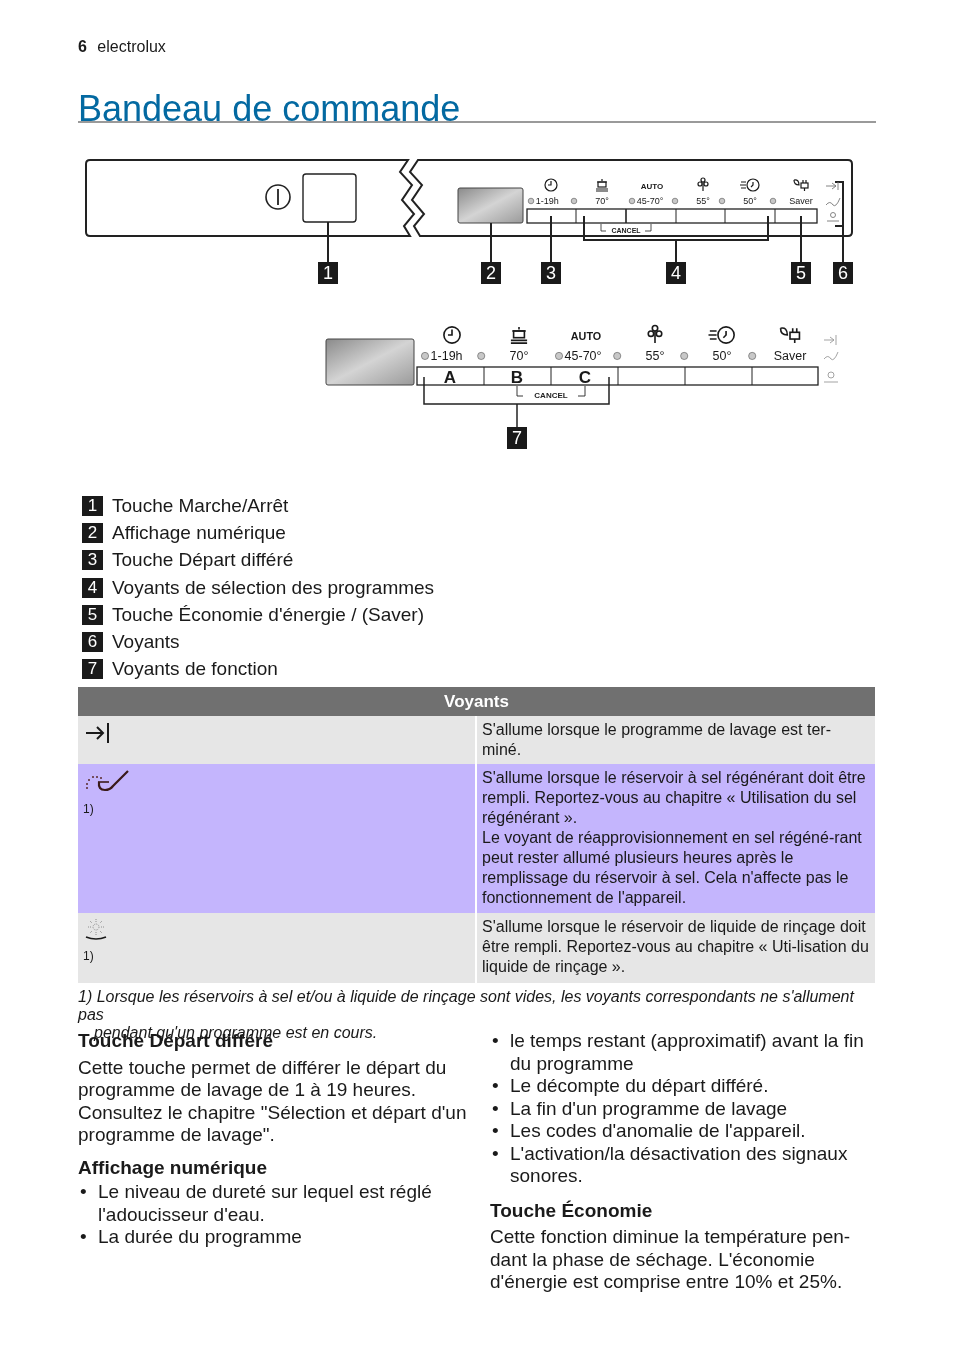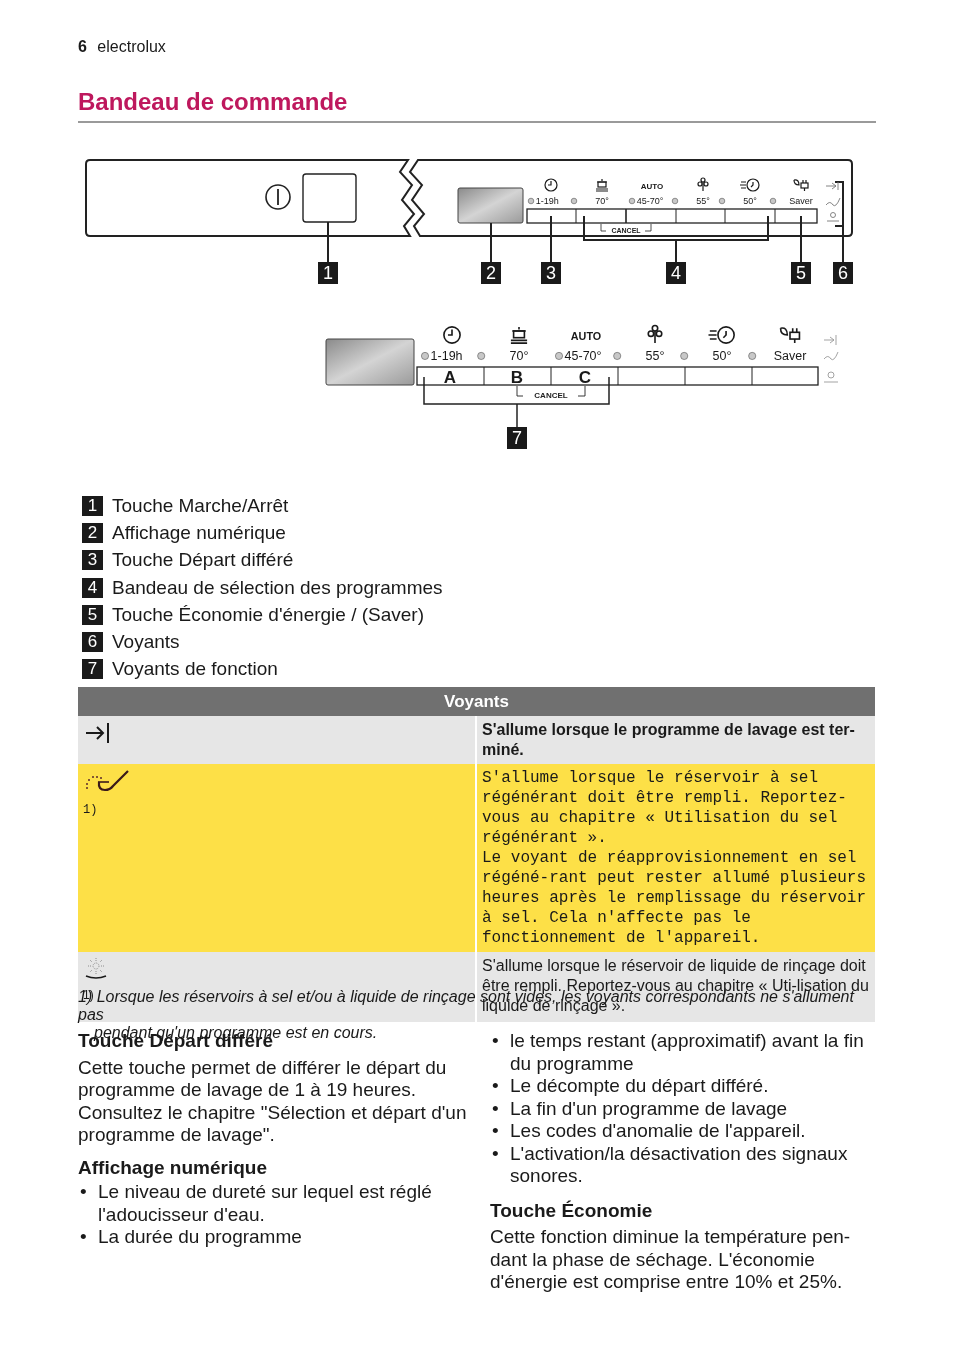--- a/index.html
+++ b/index.html
@@ -1,37 +1,37 @@
 <!DOCTYPE html>
 <html><head>
 <meta charset="utf-8">
 <style>
   * { box-sizing: border-box; margin: 0; padding: 0; }
   html, body { width: 954px; height: 1352px; background: #ffffff; }
   body { position: relative; font-family: "Liberation Sans", sans-serif; color: #1a1a1a; overflow: hidden; }
 
   .page-header { position: absolute; left: 78px; top: 38px; font-size: 16px; text-align: right; }
   .page-header .pnum { font-weight: bold; margin-right: 6px; }
-  .section-title { position: absolute; left: 78px; top: 88px; font-size: 24px; font-weight: bold; color: #be185d; }
+  .section-title { position: absolute; left: 78px; top: 88px; font-size: 36px; font-weight: normal; color: #0369a1; }
   .title-rule { position: absolute; left: 78px; top: 121px; width: 798px; height: 2px; background: #9a9a9a; }
 
   .diagram { position: absolute; left: 0; top: 0; width: 954px; height: 470px; }
   .diagram svg { position: absolute; left: 0; top: 0; }
 
   .callout { position: absolute; width: 20px; height: 22px; background: #1a1a1a; color: #fff; font-size: 18px; text-align: center; line-height: 22px; }
 
   .legend { position: absolute; left: 82px; top: 492px; }
   .legend-item { height: 27.3px; display: flex; align-items: center; font-size: 19px; color: #1a1a1a; }
   .legend-item .num { display: inline-block; width: 21px; height: 20px; background: #1a1a1a; color: #fff; font-size: 17px; text-align: center; line-height: 20px; margin-right: 9px; }
 
   table.voyants { position: absolute; left: 78px; top: 687px; width: 797px; border-collapse: collapse; font-size: 16px; }
   table.voyants th { background: #707070; color: #fff; font-weight: bold; height: 29px; font-size: 17px; text-align: center; }
   table.voyants td { vertical-align: top; padding: 4px 5px; line-height: 20px; }
   table.voyants tr.light td { background: #e6e6e6; }
-  table.voyants tr.dark td { background: #fde047; font-family: Liberation Mono, monospace; }
+  table.voyants tr.dark td { background: #c4b5fd; }
   table.voyants td.iconcell { width: 398px; border-right: 2px solid #fff; }
   table.voyants tr + tr td { border-top: 0; }
   .fn-mark { font-size: 12px; display: block; margin-top: 0px; }
   .footnote { position: absolute; left: 78px; top: 988px; width: 790px; font-size: 16px; font-style: italic; line-height: 18px; color: #1a1a1a; }
   .footnote .indent { padding-left: 16px; display: block; }
 
   .col { position: absolute; top: 1030px; width: 390px; font-size: 19px; line-height: 22.5px; color: #1a1a1a; }
   .col.left { left: 78px; }
   .col.right { left: 490px; }
   .col h3 { font-size: 19px; font-weight: bold; margin-bottom: 4px; }
@@ -223,21 +223,21 @@
     <div class="legend-item">
       <span class="num">2</span>
       <span>Affichage numérique</span>
     </div>
     <div class="legend-item">
       <span class="num">3</span>
       <span>Touche Départ différé</span>
     </div>
     <div class="legend-item">
       <span class="num">4</span>
-      <span>Bandeau de sélection des programmes</span>
+      <span>Voyants de sélection des programmes</span>
     </div>
     <div class="legend-item">
       <span class="num">5</span>
       <span>Touche Économie d'énergie / (Saver)</span>
     </div>
     <div class="legend-item">
       <span class="num">6</span>
       <span>Voyants</span>
     </div>
     <div class="legend-item">
@@ -246,21 +246,21 @@
     </div>
   </div>
 
 <table class="voyants">
   <thead>
     <tr>
         <th colspan="2">Voyants</th>
       </tr>
   </thead>
   <tbody>
-    <tr class="light" style="height:33px;font-weight:bold;">
+    <tr class="light" style="height:33px;">
       <td class="iconcell">
         <svg width="30" height="26" viewBox="0 0 30 26">
           <path d="M3,13 L20,13 M14,7 L20,13 L14,19" fill="none" stroke="#1a1a1a" stroke-width="2"></path>
           <line x1="25" y1="3" x2="25" y2="23" stroke="#1a1a1a" stroke-width="2"></line>
         </svg>
       </td>
       <td style="white-space:pre-line;">S'allume lorsque le programme de lavage est ter-
 miné.</td>
     </tr>
     <tr class="dark" style="height:149px;">

